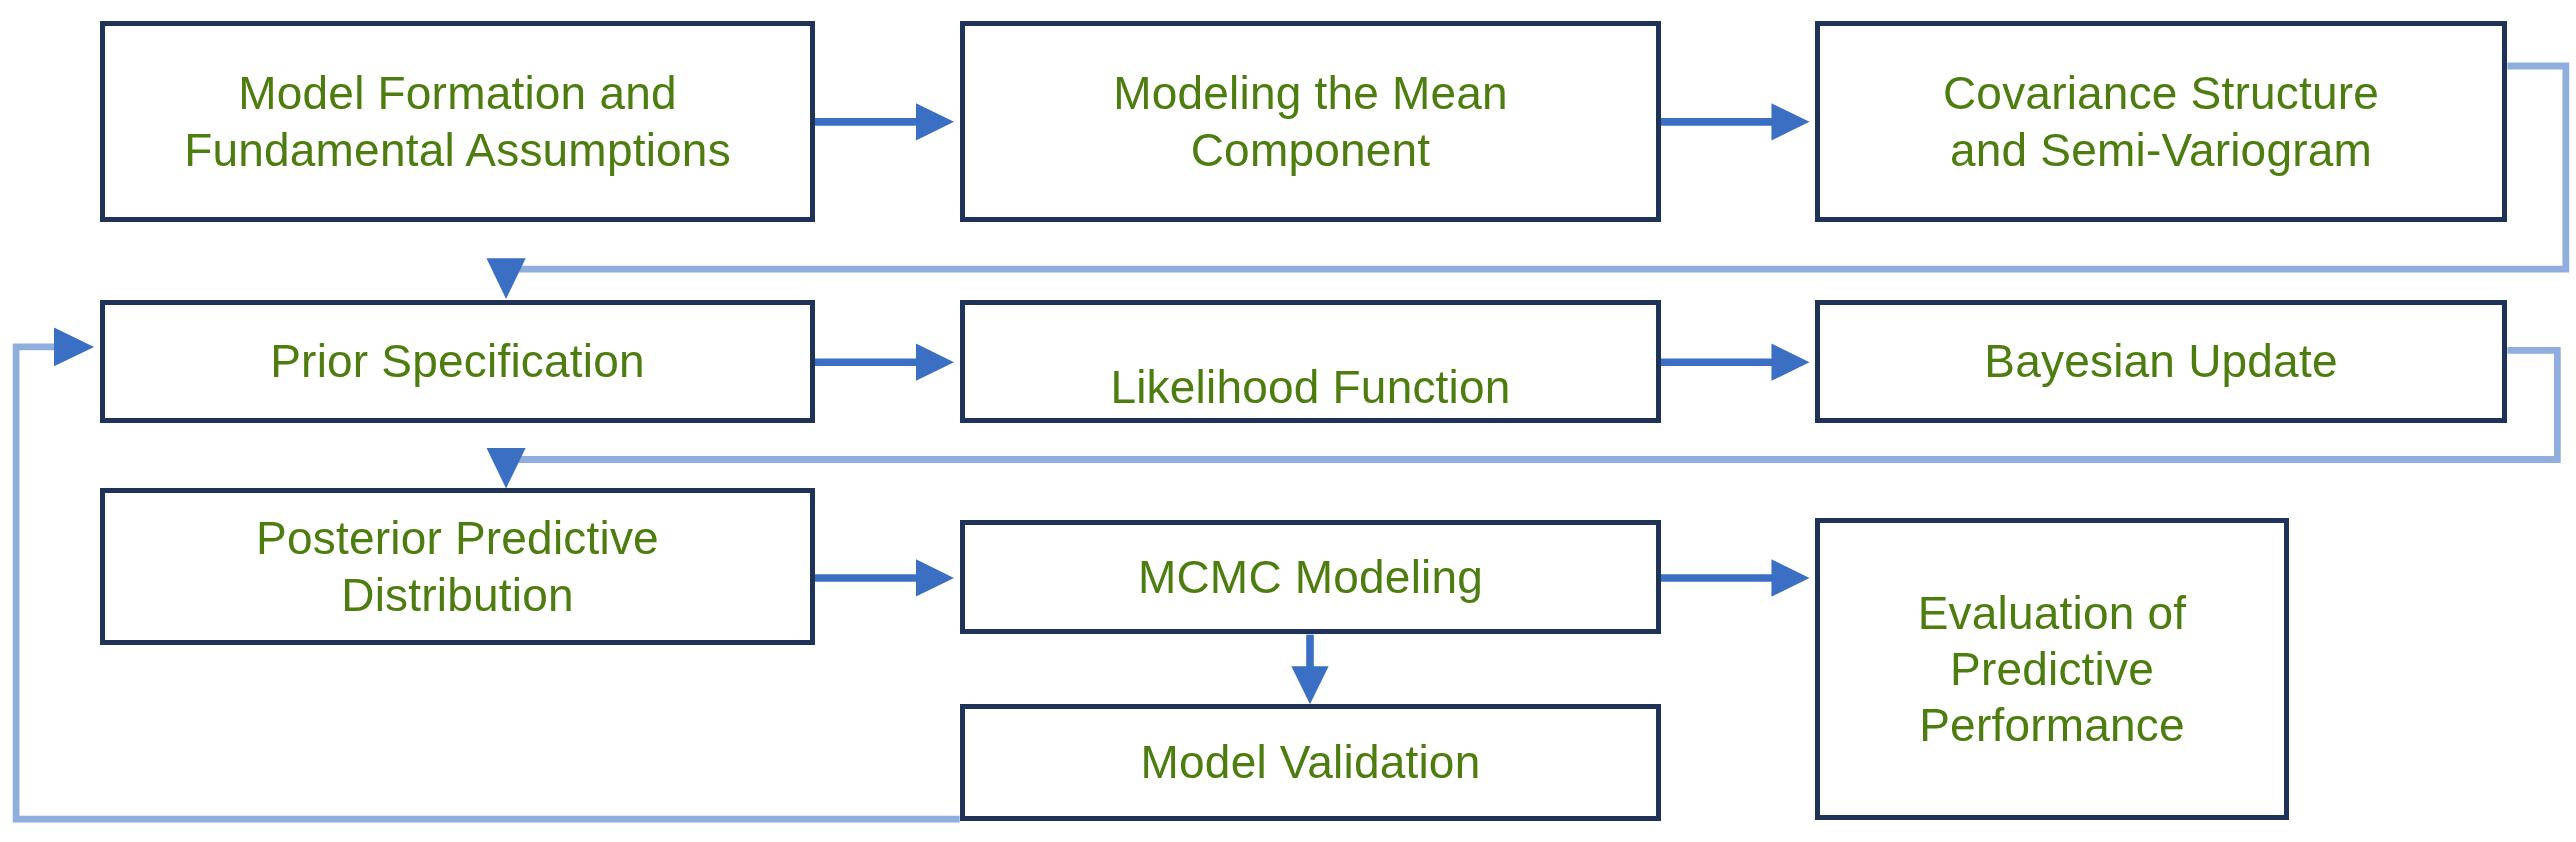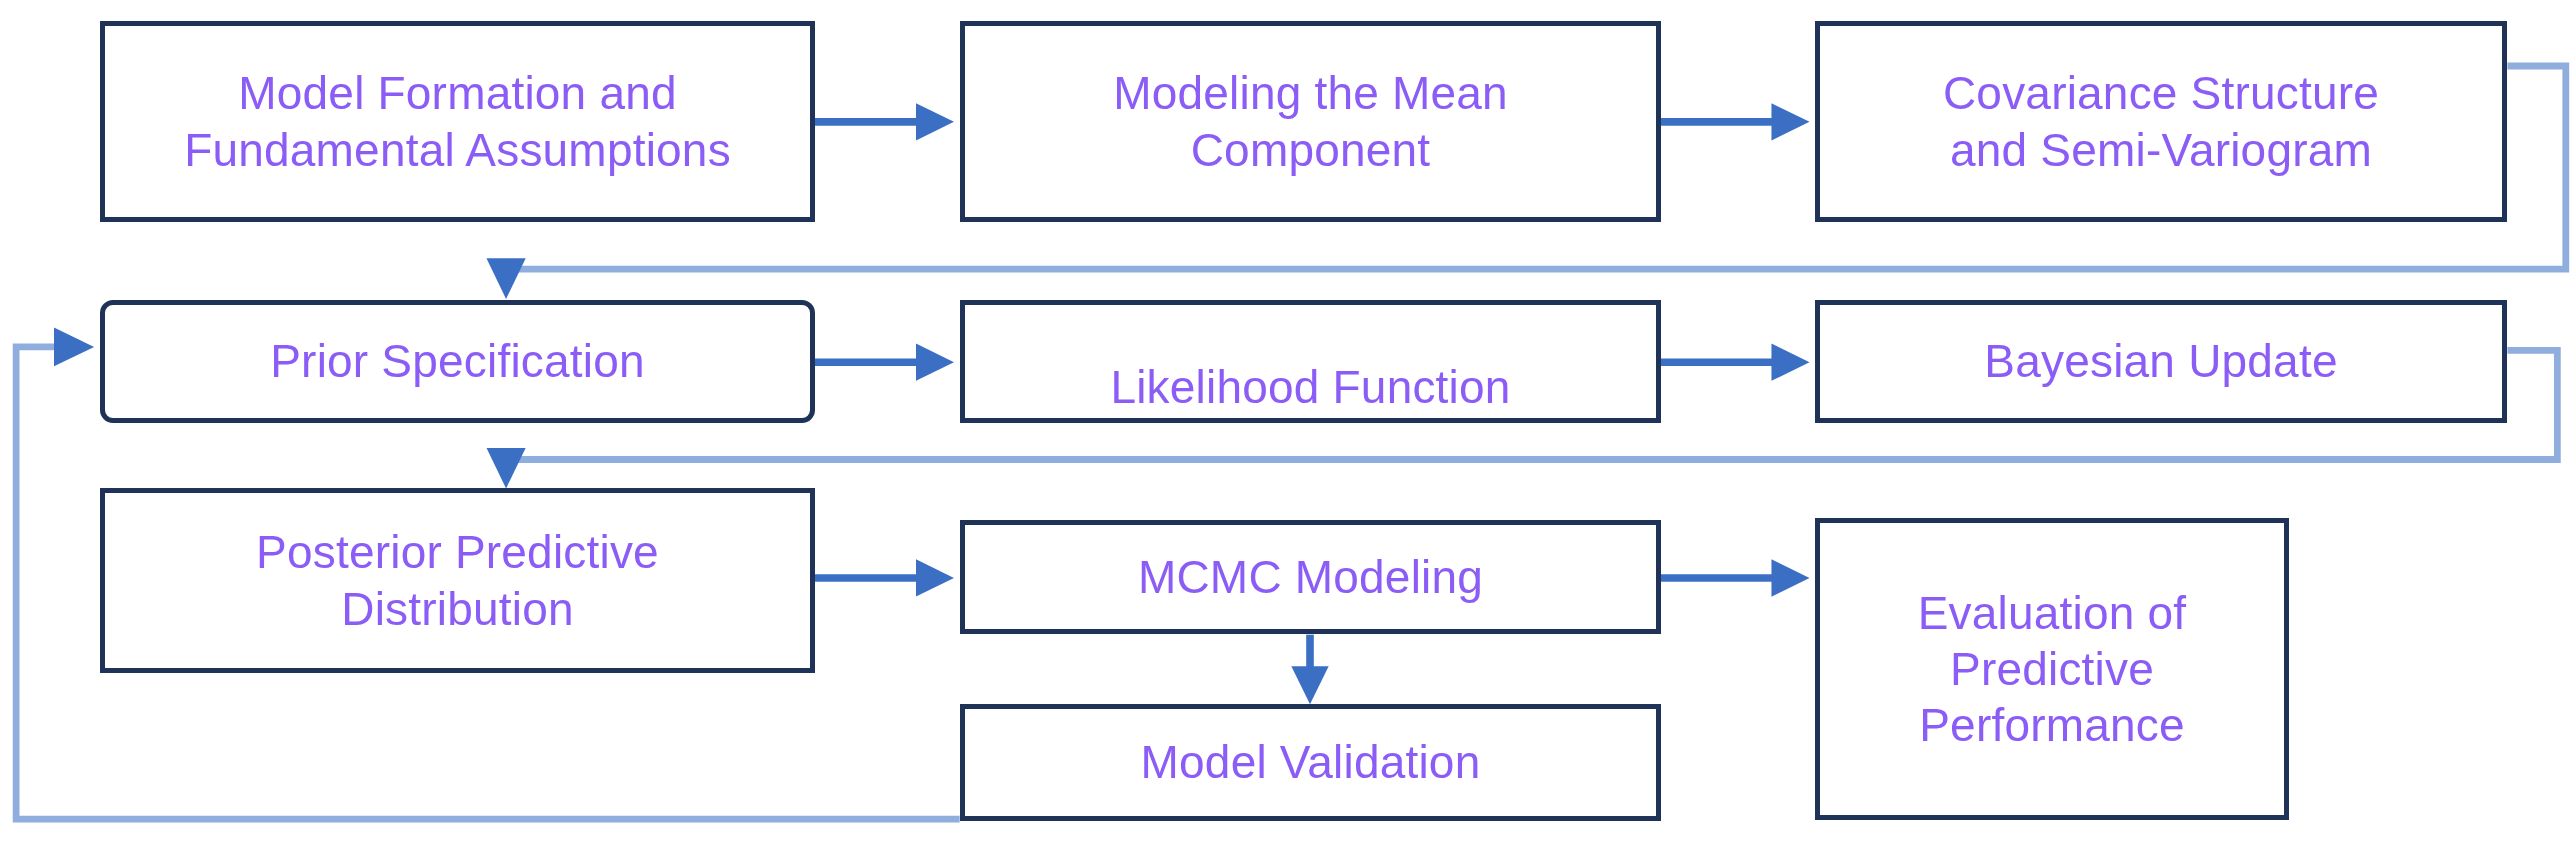--- a/index.html
+++ b/index.html
@@ -17,21 +17,21 @@
   }
   .node {
     position: absolute;
     box-sizing: border-box;
     background: #ffffff;
     border: 5.1px solid #1f3358;
     display: flex;
     align-items: center;
     justify-content: center;
     text-align: center;
-    color: #8b5cf6;
+    color: #4d7c0f;
     font-size: 46px;
     line-height: 1.22;
     letter-spacing: 0.2px;
     padding: 3.4px 12px;
     z-index: 3;
   }
   .node-label {
     display: block;
     width: 100%;
     white-space: pre-line;
@@ -90,33 +90,33 @@
   <div class="node" style="left:960px; top:21px; width:701px; height:201px;">
     <span class="node-label">Modeling the Mean
 Component</span>
   </div>
 
   <div class="node" style="left:1815px; top:21px; width:692px; height:201px;">
     <span class="node-label">Covariance Structure
 and Semi-Variogram</span>
   </div>
 
-  <div class="node" style="left:100px; top:300px; width:715px; height:123px;border-radius:13px;">
+  <div class="node" style="left:100px; top:300px; width:715px; height:123px;">
     <span class="node-label">Prior Specification</span>
   </div>
 
   <div class="node" style="left:960px; top:300px; width:701px; height:123px;align-items:flex-end;">
     <span class="node-label">Likelihood Function</span>
   </div>
 
   <div class="node" style="left:1815px; top:300px; width:692px; height:123px;justify-content:flex-end;">
     <span class="node-label">Bayesian Update</span>
   </div>
 
-  <div class="node" style="left:100px; top:488px; width:715px; height:185px;">
+  <div class="node" style="left:100px; top:488px; width:715px; height:157px;">
     <span class="node-label">Posterior Predictive
 Distribution</span>
   </div>
 
   <div class="node" style="left:960px; top:520px; width:701px; height:114px;">
     <span class="node-label">MCMC Modeling</span>
   </div>
 
   <div class="node" style="left:1815px; top:518px; width:474px; height:302px;">
     <span class="node-label">Evaluation of

